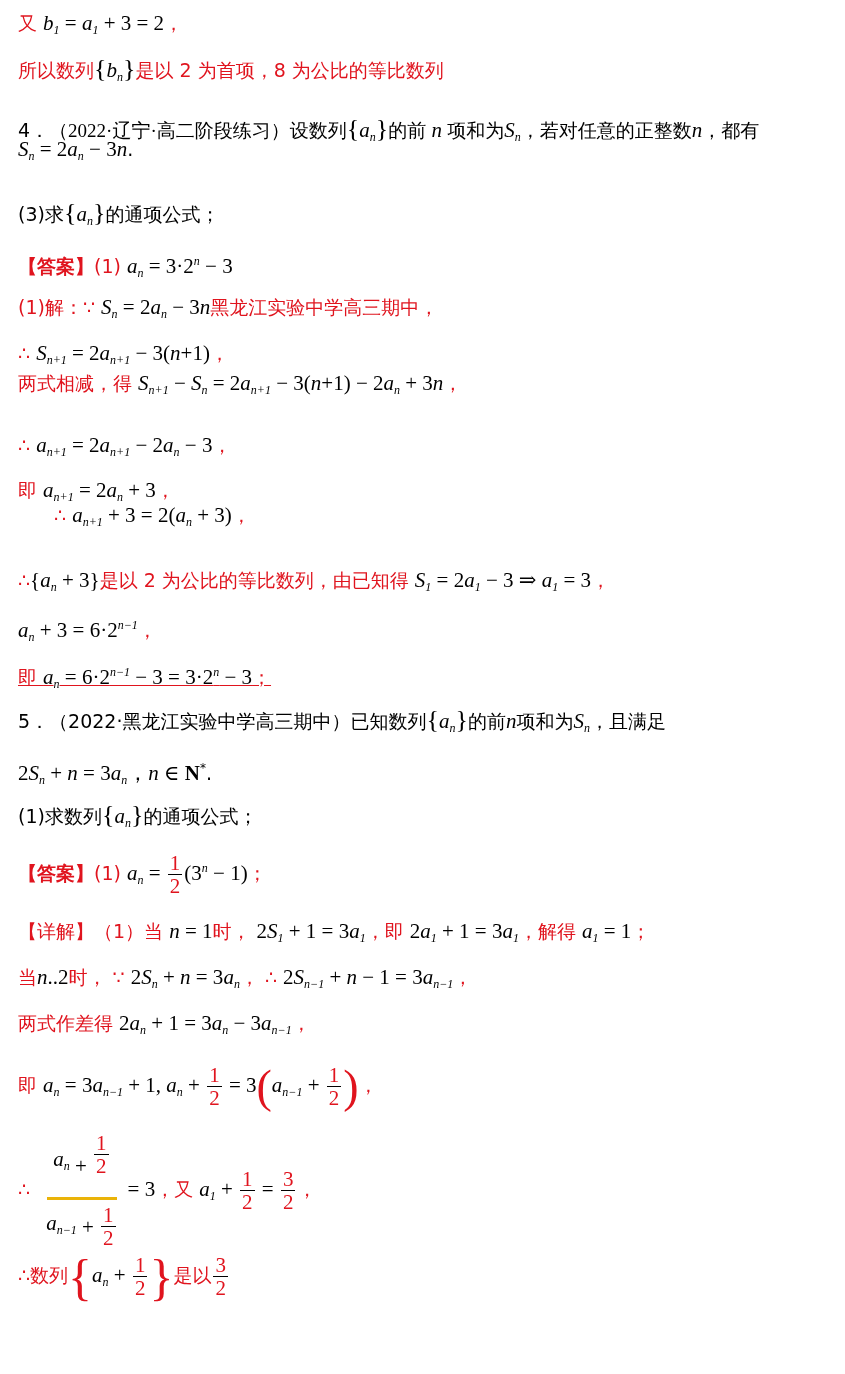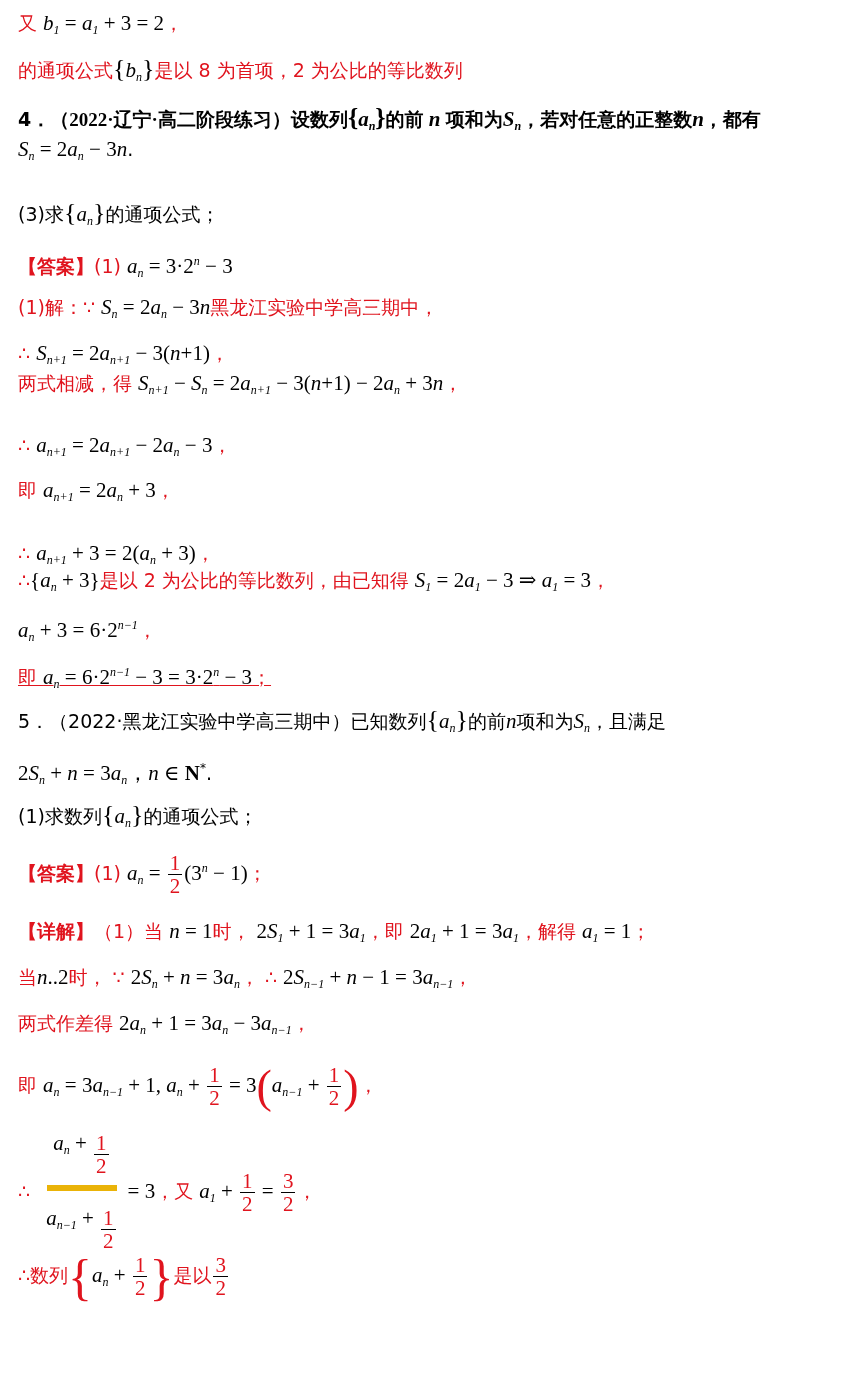--- a/index.html
+++ b/index.html
@@ -15,36 +15,36 @@
   sup { vertical-align: 8px; }
   .brace { font-family: "Liberation Serif", serif; font-style: normal; font-size: 26px; }
   .frac { display: inline-flex; flex-direction: column; align-items: center; vertical-align: middle; margin: 0 2px;
           font-family: "Liberation Serif", serif; font-style: normal; font-size: 21px; line-height: 22px; }
   .frac .num { border-bottom: 1px solid #000; padding: 0 2px; }
   .frac .den { padding: 0 2px; }
   .bigparen { font-family: "Liberation Serif", serif; font-size: 46px; font-style: normal; vertical-align: middle; line-height: 40px; }
   .bigbrace { font-family: "Liberation Serif", serif; font-size: 50px; font-style: normal; vertical-align: middle; line-height: 40px; }
   .bigfrac { display: inline-flex; flex-direction: column; align-items: center; vertical-align: middle; margin: 0 4px;
              font-family: "Liberation Serif", serif; font-size: 21px; line-height: 22px; }
-  .bigfrac .bnum { border-bottom: 6px solid #eab308; padding: 0 6px 8px 6px; display: flex; align-items: flex-start; }
-  .bigfrac .bden { padding: 4px 6px 0 6px; display: flex; align-items: flex-start; margin-top: 12px; }
+  .bigfrac .bnum { border-bottom: 3px solid #eab308; padding: 0 6px 20px 6px; display: flex; align-items: flex-end; }
+  .bigfrac .bden { padding: 4px 6px 0 6px; display: flex; align-items: center; }
 </style>
 </head>
 <body>
 
 <div class="line red" style="top:10px;">
   <span>又</span>
   <span class="m">b<sub>1</sub></span><span class="mu"> = </span><span class="m">a<sub>1</sub></span><span class="mu"> + 3 = 2</span><span>，</span>
 </div>
 
 <div class="line red" style="top:56px;">
-  <span>的通项公式</span><span class="mu brace">{</span><span class="m">b<sub>n</sub></span><span class="mu brace">}</span><span>是以 8 为首项，2 为公比的等比数列</span>
+  <span>所以数列</span><span class="mu brace">{</span><span class="m">b<sub>n</sub></span><span class="mu brace">}</span><span>是以 2 为首项，8 为公比的等比数列</span>
 </div>
 
-<div class="line" style="top:105px;font-weight:bold;">
+<div class="line" style="top:116px;">
   <span>4．</span><span style="font-family:'Liberation Serif',serif;">（2022·辽宁·高二阶段练习）</span><span>设数列</span><span class="brace">{</span><span class="m">a<sub>n</sub></span><span class="brace">}</span><span>的前</span><span class="m"> n </span><span>项和为</span><span class="m">S<sub>n</sub></span><span>，若对任意的正整数</span><span class="m">n</span><span>，都有</span>
 </div>
 <div class="line" style="top:136px;">
   <span class="m">S<sub>n</sub></span><span class="mu"> = 2</span><span class="m">a<sub>n</sub></span><span class="mu"> − 3</span><span class="m">n</span><span>.</span>
 </div>
 <div class="line" style="top:200px;">
   <span>(3)求</span><span class="brace">{</span><span class="m">a<sub>n</sub></span><span class="brace">}</span><span>的通项公式；</span>
 </div>
 
 <div class="line red" style="top:248px;">
@@ -70,21 +70,21 @@
 <div class="line red" style="top:432px;">
   <span>∴</span>
   <span class="m">a<sub>n+1</sub></span><span class="mu"> = 2</span><span class="m">a<sub>n+1</sub></span><span class="mu"> − 2</span><span class="m">a<sub>n</sub></span><span class="mu"> − 3</span><span>，</span>
 </div>
 
 <div class="line red" style="top:477px;">
   <span>即</span>
   <span class="m">a<sub>n+1</sub></span><span class="mu"> = 2</span><span class="m">a<sub>n</sub></span><span class="mu"> + 3</span><span>，</span>
 </div>
 
-<div class="line red" style="top:540px;">
+<div class="line red" style="top:502px;margin-left:36px;">
   <span>∴</span>
   <span class="m">a<sub>n+1</sub></span><span class="mu"> + 3 = 2(</span><span class="m">a<sub>n</sub></span><span class="mu"> + 3)</span><span>，</span>
 </div>
 
 <div class="line red" style="top:567px;">
   <span>∴</span><span class="mu">{</span><span class="m">a<sub>n</sub></span><span class="mu"> + 3}</span><span>是以 2 为公比的等比数列，由已知得</span>
   <span class="m">S<sub>1</sub></span><span class="mu"> = 2</span><span class="m">a<sub>1</sub></span><span class="mu"> − 3 ⇒ </span><span class="m">a<sub>1</sub></span><span class="mu"> = 3</span><span>，</span>
 </div>
 
 <div class="line red" style="top:612px;text-align:center;">
@@ -108,21 +108,21 @@
 
 <div class="line red" style="top:852px;">
   <span style="font-weight:bold;">【答案】</span><span>(1)</span>
   <span class="m">a<sub>n</sub></span><span class="mu"> = </span><span class="frac">
       <span class="num">1</span>
       <span class="den">2</span>
     </span><span class="mu">(3<sup>n</sup> − 1)</span><span>；</span>
 </div>
 
 <div class="line red" style="top:918px;">
-  <span style="font-weight:bold;">【详解】</span><span>（1）当</span>
+  <span style="font-weight:normal;">【详解】</span><span>（1）当</span>
   <span class="m">n</span><span class="mu"> = 1</span><span>时，</span>
   <span class="mu">2</span><span class="m">S<sub>1</sub></span><span class="mu"> + 1 = 3</span><span class="m">a<sub>1</sub></span><span>，即</span>
   <span class="mu">2</span><span class="m">a<sub>1</sub></span><span class="mu"> + 1 = 3</span><span class="m">a<sub>1</sub></span><span>，解得</span>
   <span class="m">a<sub>1</sub></span><span class="mu"> = 1</span><span>；</span>
 </div>
 
 <div class="line red" style="top:964px;">
   <span>当</span><span class="m">n</span><span class="mu">..2</span><span>时，</span>
   <span>∵</span>
   <span class="mu">2</span><span class="m">S<sub>n</sub></span><span class="mu"> + </span><span class="m">n</span><span class="mu"> = 3</span><span class="m">a<sub>n</sub></span><span>，</span>

